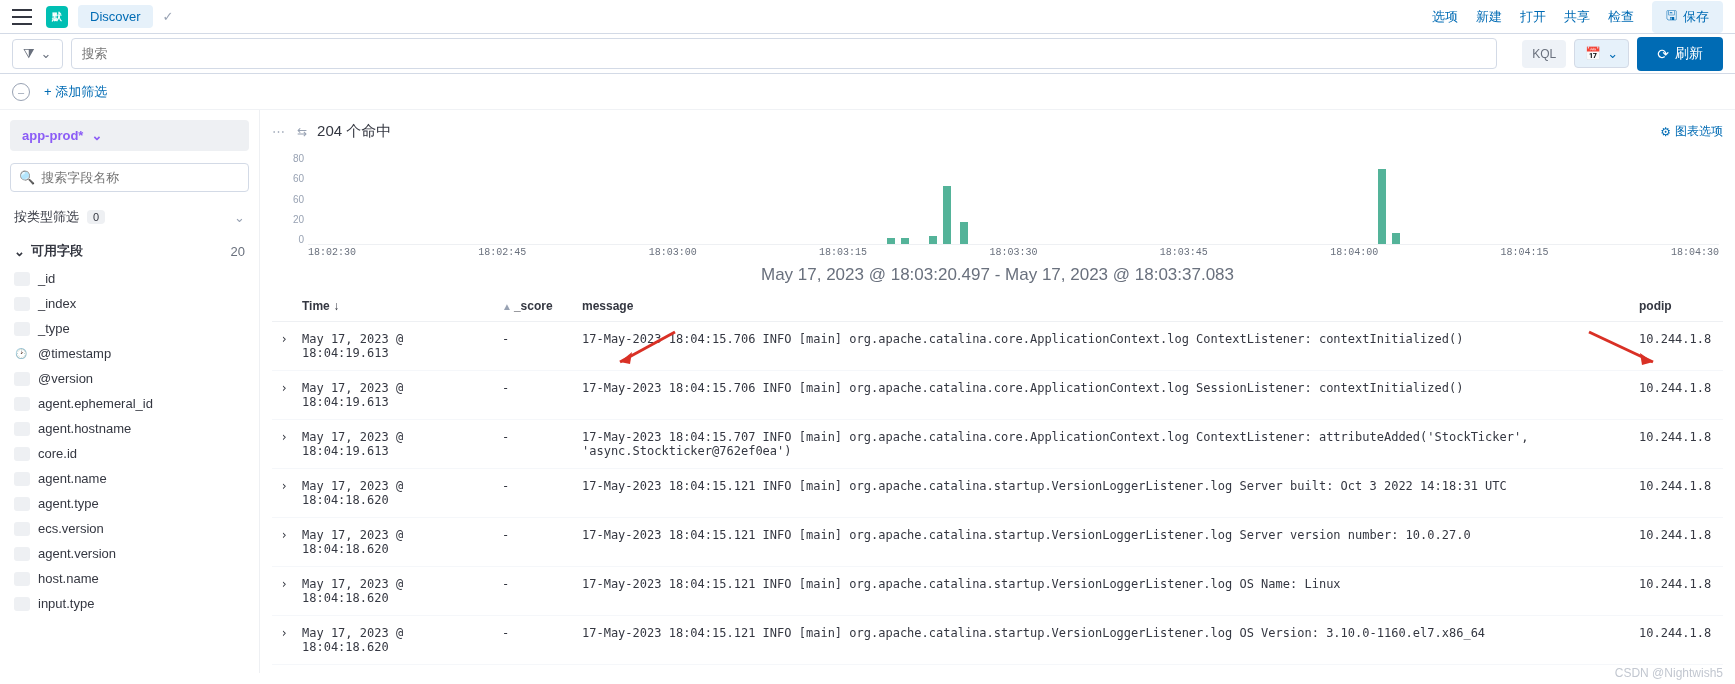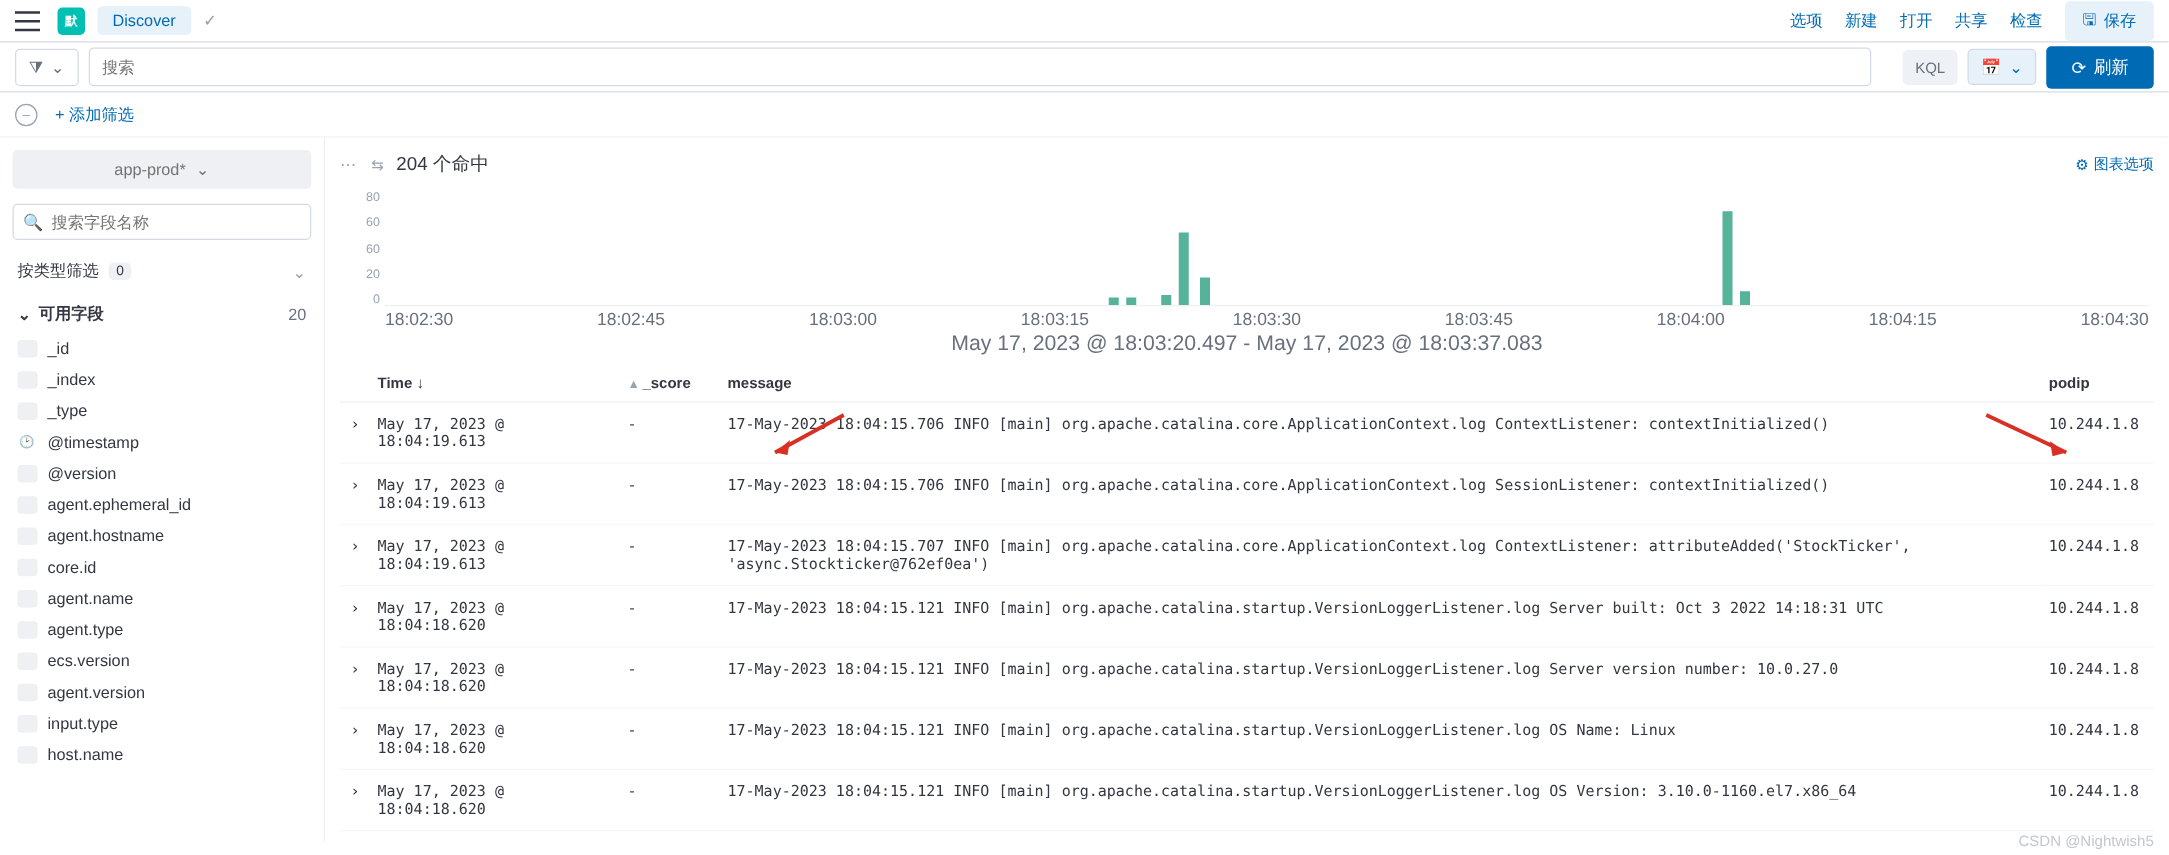--- a/index.html
+++ b/index.html
@@ -18,21 +18,21 @@
 .search-input { flex: 1; border: 1px solid #d3dae6; border-radius: 4px; padding: 7px 10px; font-size: 13px; color: #69707d; }
 .kql-badge { background: #eef2f7; padding: 7px 10px; border-radius: 4px; color: #69707d; font-size: 12px; margin-left: 17px; }
 .cal-btn { border: 1px solid #d3dae6; border-radius: 4px; padding: 6px 10px; display: flex; align-items: center; gap: 6px; color: #006bb4; background: #e6f1fa; }
 .time-range { border: 1px solid #d3dae6; border-radius: 4px; padding: 7px 12px; display: flex; align-items: center; gap: 10px; font-size: 13px; }
 .refresh-btn { background: #006bb4; color: #fff; padding: 8px 20px; border-radius: 4px; display: flex; align-items: center; gap: 6px; font-size: 14px; }
 .filter-bar { height: 36px; display: flex; align-items: center; padding: 0 12px; gap: 14px; border-bottom: 1px solid #f0f2f5; }
 .filter-circle { width: 18px; height: 18px; border: 1px solid #98a2b3; border-radius: 50%; display:flex; align-items:center; justify-content:center; color:#98a2b3; font-size:11px; }
 .add-filter { color: #006bb4; font-size: 13px; }
 .main { display: flex; }
 .sidebar { width: 260px; padding: 10px; border-right: 1px solid #eef0f3; }
-.index-selector { background: #eef0f3; border-radius: 4px; padding: 8px 12px; display: flex; align-items: center; justify-content: center; gap: 8px; font-weight: 400; color: #737373; margin-bottom: 12px; }
+.index-selector { background: #eef0f3; border-radius: 4px; padding: 8px 12px; display: flex; align-items: center; justify-content: flex-start; gap: 8px; font-weight: 700; color: #8b5cf6; margin-bottom: 12px; }
 .field-search-wrap { display: flex; align-items: center; border: 1px solid #d3dae6; border-radius: 4px; padding: 6px 8px; margin-bottom: 10px; gap: 6px; }
 .field-search-wrap input { border: none; outline: none; flex: 1; font-size: 13px; }
 .type-filter { display: flex; align-items: center; gap: 8px; padding: 6px 4px; font-size: 13px; color: #343741; }
 .type-filter .count { background: #eef0f3; border-radius: 4px; padding: 1px 6px; font-size: 11px; }
 .type-filter .chev { margin-left: auto; color: #98a2b3; }
 .fields-header { display: flex; align-items: center; padding: 10px 4px 6px; font-size: 13px; font-weight: 600; gap:6px; }
 .fields-header .count { margin-left: auto; font-weight: normal; color:#69707d; }
 .field-item { display: flex; align-items: center; gap: 8px; padding: 5px 4px; font-size: 13px; color: #343741; }
 .field-icon { width: 16px; height: 14px; background: #eef0f3; border-radius: 3px; }
 .field-icon.clock { display:flex; align-items:center; justify-content:center; font-size:10px; color:#69707d; background:none; }
@@ -40,21 +40,21 @@
 .content-header { display: flex; align-items: center; gap: 10px; padding: 4px 0 8px; }
 .dots { color: #98a2b3; letter-spacing: 2px; }
 .bars-sm { font-size: 12px; color: #98a2b3; }
 .hits { font-size: 15px; }
 .hits b { font-weight: 400; }
 .chart-opts { margin-left: auto; color: #006bb4; font-size: 12px; display: flex; align-items: center; gap: 4px; }
 .chart-area { position: relative; height: 110px; margin: 4px 0 2px; }
 .y-axis { position: absolute; left: 0; top: 0; bottom: 18px; width: 32px; display: flex; flex-direction: column; justify-content: space-between; font-size: 10px; color: #98a2b3; text-align: right; }
 .plot { position: absolute; left: 36px; right: 4px; top: 0; bottom: 18px; border-bottom: 1px solid #eef0f3; }
 .bar { position: absolute; bottom: 0; width: 8px; background: #54b399; }
-.x-axis { position: absolute; left: 36px; right: 4px; bottom: 0; height: 16px; display: flex; justify-content: space-between; font-size: 14px; color: #69707d; }
+.x-axis { position: absolute; left: 36px; right: 4px; bottom: 0; height: 16px; display: flex; justify-content: space-between; font-size: 10px; color: #69707d; font-family: Liberation Mono, monospace; }
 .chart-caption { text-align: center; font-size: 17px; color: #69707d; margin-bottom: 6px; }
 .data-table { width: 100%; border-collapse: collapse; font-size: 12px; }
 .data-table th { text-align: left; font-weight: 600; padding: 8px 6px; border-bottom: 1px solid #eef0f3; font-size: 12px; color:#343741; }
 .data-table td { padding: 10px 6px; border-bottom: 1px solid #f5f7fa; vertical-align: top; font-family: "SFMono-Regular", Consolas, monospace; font-size: 12px; color: #343741; }
 .expand-cell { width: 24px; text-align: center; color: #98a2b3; cursor: pointer; font-family: sans-serif; }
 .col-time { width: 200px; }
 .col-score { width: 80px; }
 .col-podip { width: 90px; }
 .score-sort { color:#98a2b3; margin-right:2px; font-size:10px; }
 .arrow { position: absolute; pointer-events: none; }
@@ -174,25 +174,25 @@
         <div class="field-item">
           <span class="field-icon"></span>
           <span>ecs.version</span>
         </div>
         <div class="field-item">
           <span class="field-icon"></span>
           <span>agent.version</span>
         </div>
         <div class="field-item">
           <span class="field-icon"></span>
+          <span>host.name</span>
+        </div>
+        <div class="field-item">
+          <span class="field-icon"></span>
           <span>input.type</span>
-        </div>
-        <div class="field-item">
-          <span class="field-icon"></span>
-          <span>host.name</span>
         </div>
       </div>
   </div>
 
   <div class="content">
     <div class="content-header">
       <span class="dots">⋯</span>
       <span class="bars-sm">⇆</span>
       <span class="hits">
         <b>204</b>

